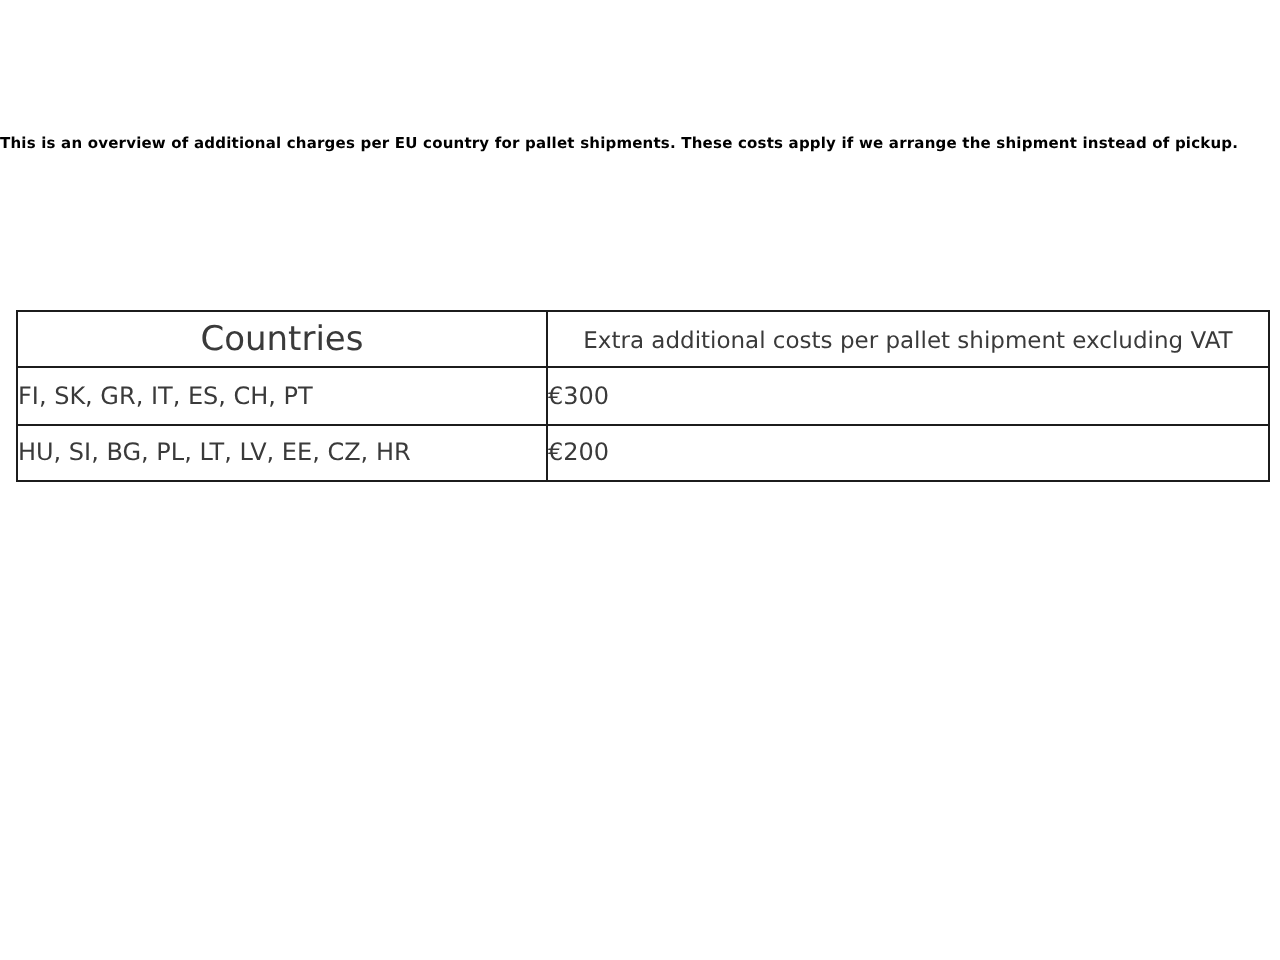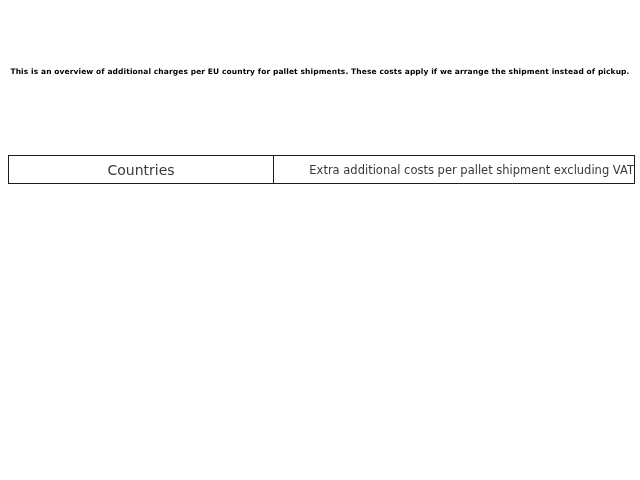--- a/index.html
+++ b/index.html
@@ -11,21 +11,21 @@
     height: 480px;
     background: #ffffff;
     position: relative;
     overflow: hidden;
     font-family: "DejaVu Sans", "Liberation Sans", sans-serif;
   }
   .note {
     position: absolute;
     top: 67px;
     left: 0;
-    width: 640px;
+    width: 588px;
     text-align: center;
     font-size: 7.5px;
     font-weight: bold;
     color: #000000;
     letter-spacing: 0.1px;
     white-space: nowrap;
   }
   table.charges {
     position: absolute;
     left: 8px;
@@ -38,32 +38,40 @@
   table.charges td {
     border: 1px solid #1c1c1c;
     height: 27.3px;
     color: #3a3a3a;
     font-weight: normal;
     white-space: nowrap;
     overflow: hidden;
     padding: 0;
     vertical-align: middle;
   }
-  th.c1 { width: 264px; text-align: center; font-size: 14px; }
-  th.c2 { width: 360px; text-align: right; font-size: 11.5px; }
+  th.c1 { width: 264px; text-align: center; font-size: 17px; }
+  th.c2 { width: 360px; text-align: center; font-size: 11.5px; }
   td.c1 { padding-left: 24px; text-align: left; font-size: 12px; }
   td.c2 { padding-left: 33px; text-align: left; font-size: 12px; }
 </style>
 </head>
 <body>
 
 <div class="note">This is an overview of additional charges per EU country for pallet shipments. These costs apply if we arrange the shipment instead of pickup.</div>
 
 <table class="charges">
   <thead>
     <tr>
       <th class="c1">Countries</th>
       <th class="c2">Extra additional costs per pallet shipment excluding VAT</th>
     </tr>
   </thead>
   <tbody>
+    <tr>
+      <td class="c1">FI, SK, GR, IT, ES, CH, PT</td>
+      <td class="c2">€300</td>
+    </tr>
+    <tr>
+      <td class="c1">HU, SI, BG, PL, LT, LV, EE, CZ, HR</td>
+      <td class="c2">€200</td>
+    </tr>
   </tbody>
 </table>
 
 </body></html>

